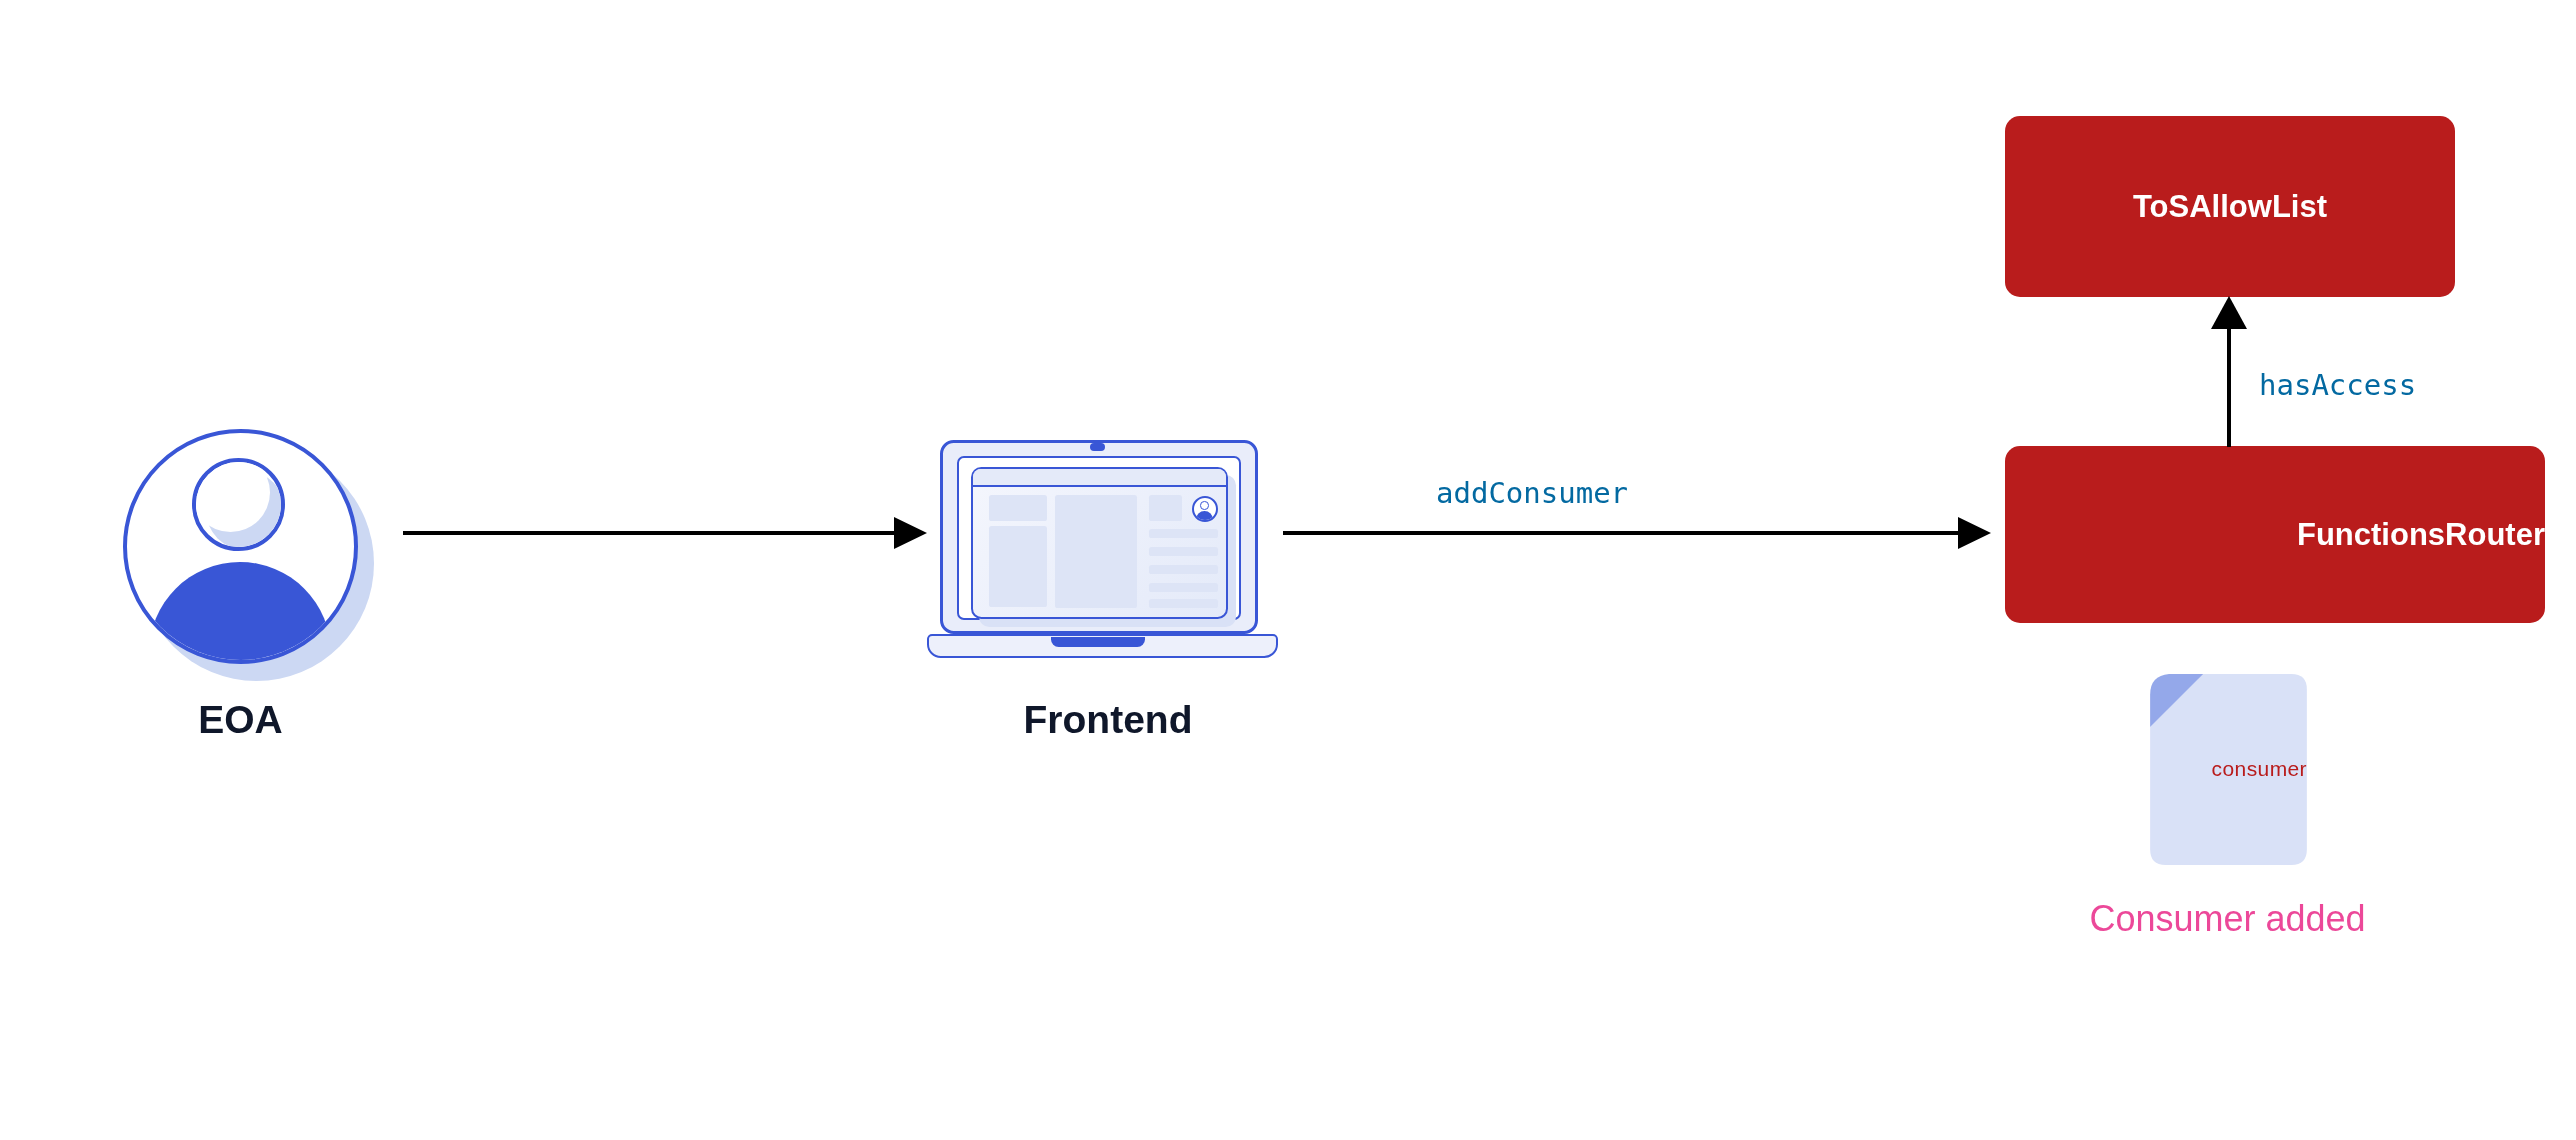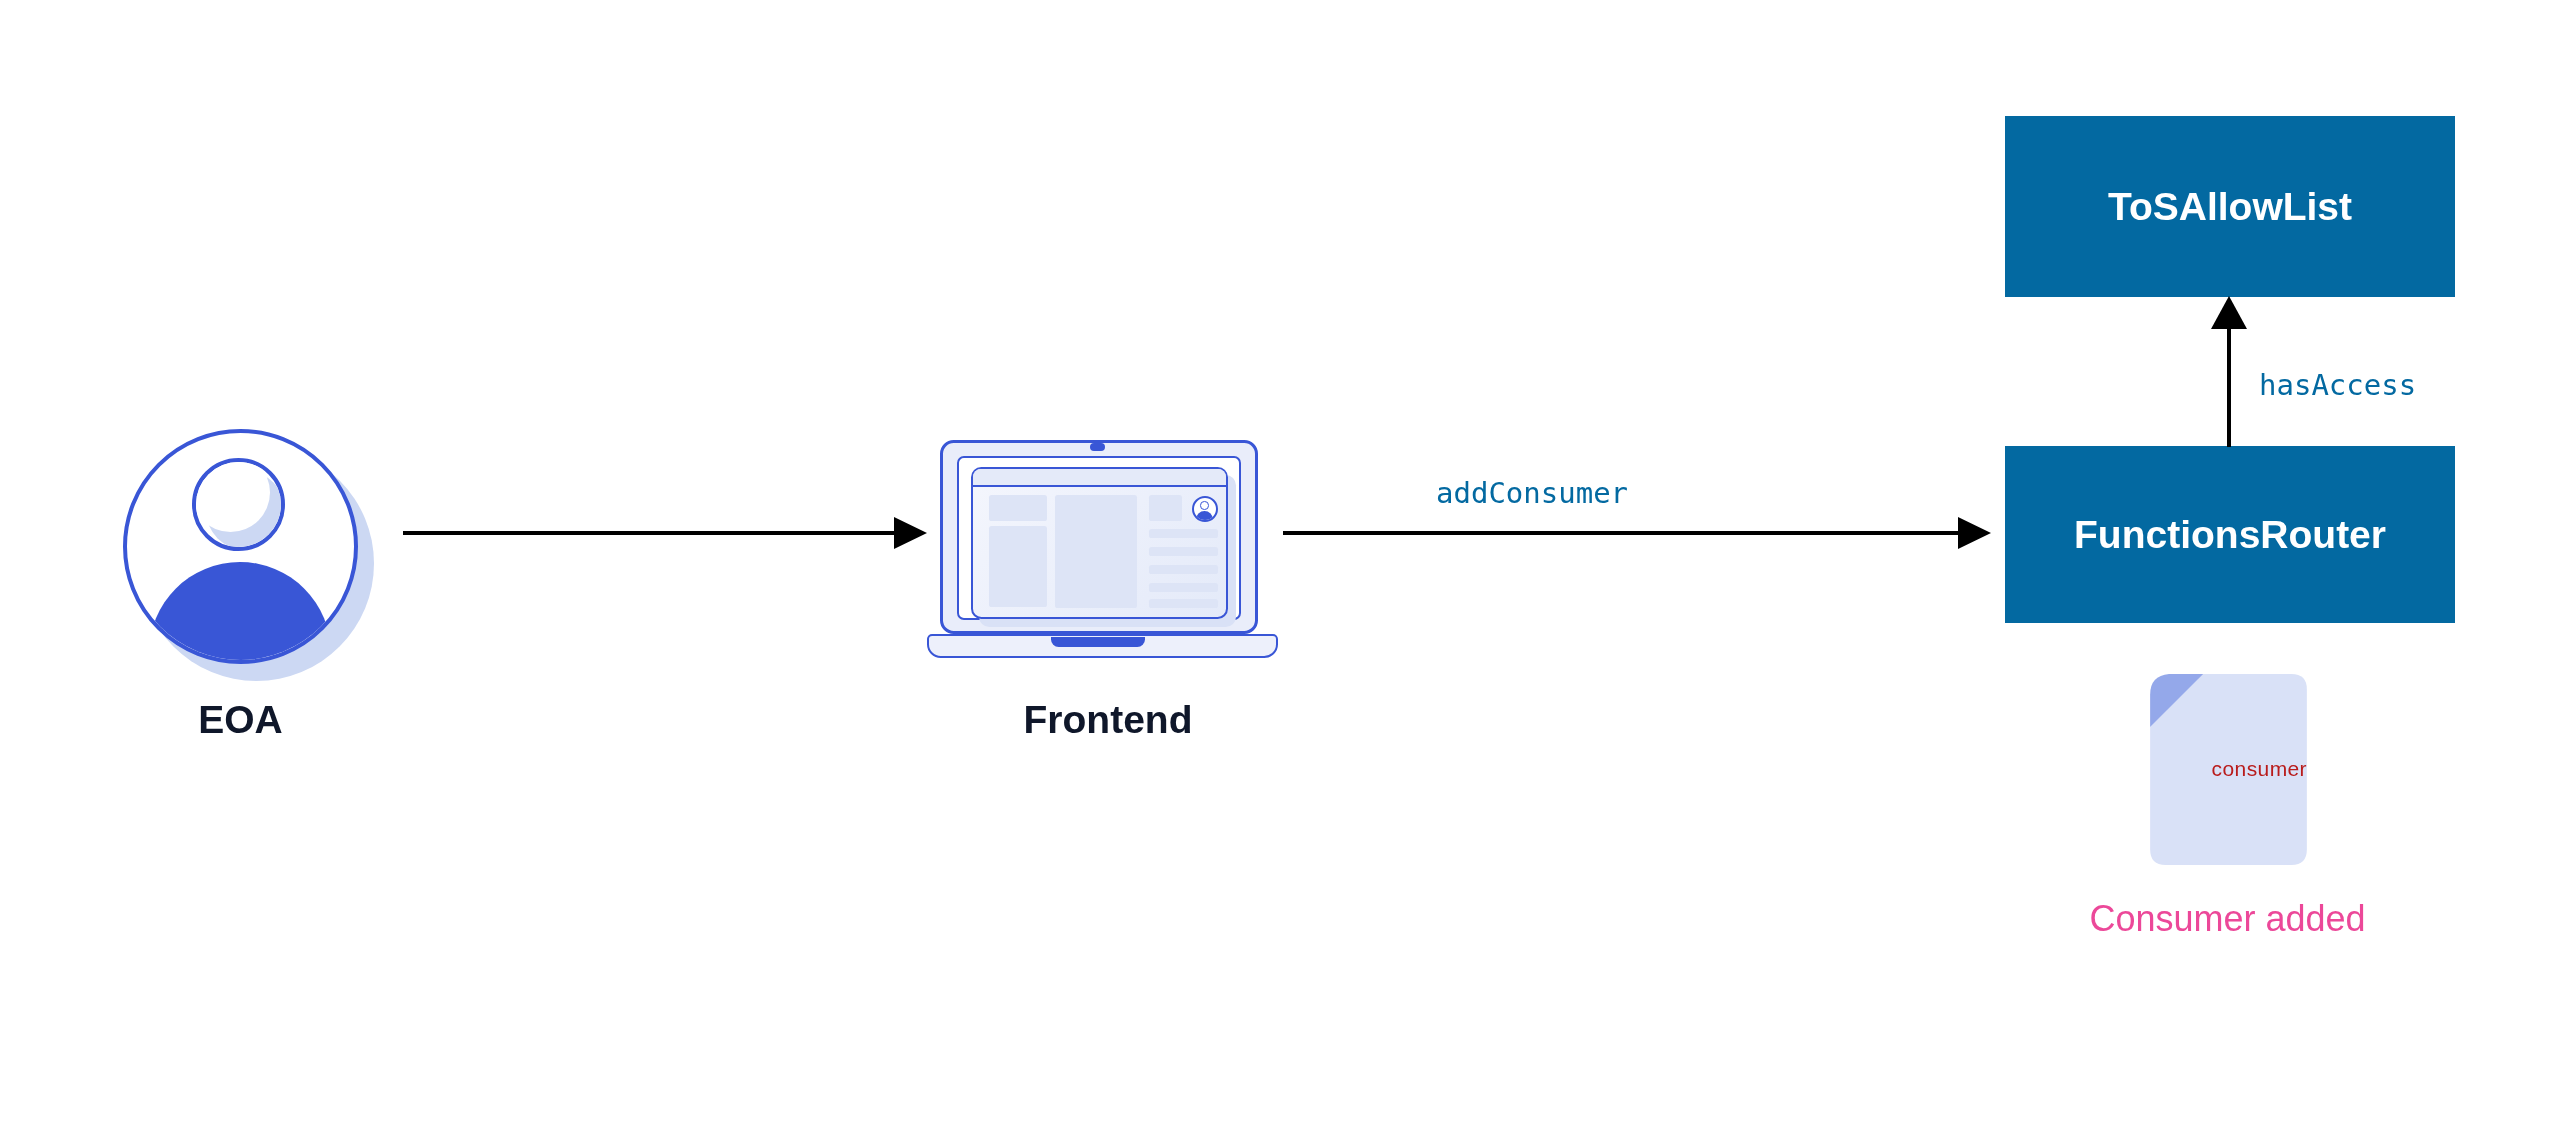--- a/index.html
+++ b/index.html
@@ -39,25 +39,25 @@
   .vline{left:2227px;top:328px;width:4.3px;height:119px;background:#000000;}
   .head-up{left:2211px;top:296px;width:0;height:0;
            border-left:18px solid transparent;border-right:18px solid transparent;
            border-bottom:33px solid #000000;}
 
   .code-label{font-family:"DejaVu Sans Mono",monospace;font-size:29px;color:#0369a1;}
   .lbl-addconsumer{left:1436px;top:476px;width:343px;text-align:left;}
   .lbl-hasaccess{left:2259px;top:368px;}
 
   
-  .contract-box{background:#0369a1;border-radius:0;display:flex;
+  .contract-box{background:#b91c1c;border-radius:15px;display:flex;
                 align-items:center;justify-content:center;color:#ffffff;
-                font-weight:bold;font-size:39px;}
+                font-weight:bold;font-size:31px;}
   .box-tos{left:2005px;top:116px;width:450px;height:181px;}
-  .box-router{left:2005px;top:446px;width:450px;height:177px;}
+  .box-router{left:2005px;top:446px;width:540px;height:177px;justify-content:flex-end;}
 
   
   .lt-bezel{left:940px;top:440px;width:318px;height:194px;border-radius:13.7px;
             background:#e9edfa;border:3.4px solid #3956d6;box-sizing:border-box;}
   .lt-screen{left:957px;top:456px;width:284px;height:164px;border-radius:6.9px;
             background:#ffffff;border:2.6px solid #3956d6;box-sizing:border-box;}
   .lt-webcam{left:1090px;top:443px;width:15.4px;height:7.7px;border-radius:4.3px;
             background:#3956d6;}
   .bw-shadow{left:979px;top:475px;width:257px;height:152px;border-radius:10.3px;
             background:#d9e1f6;}

